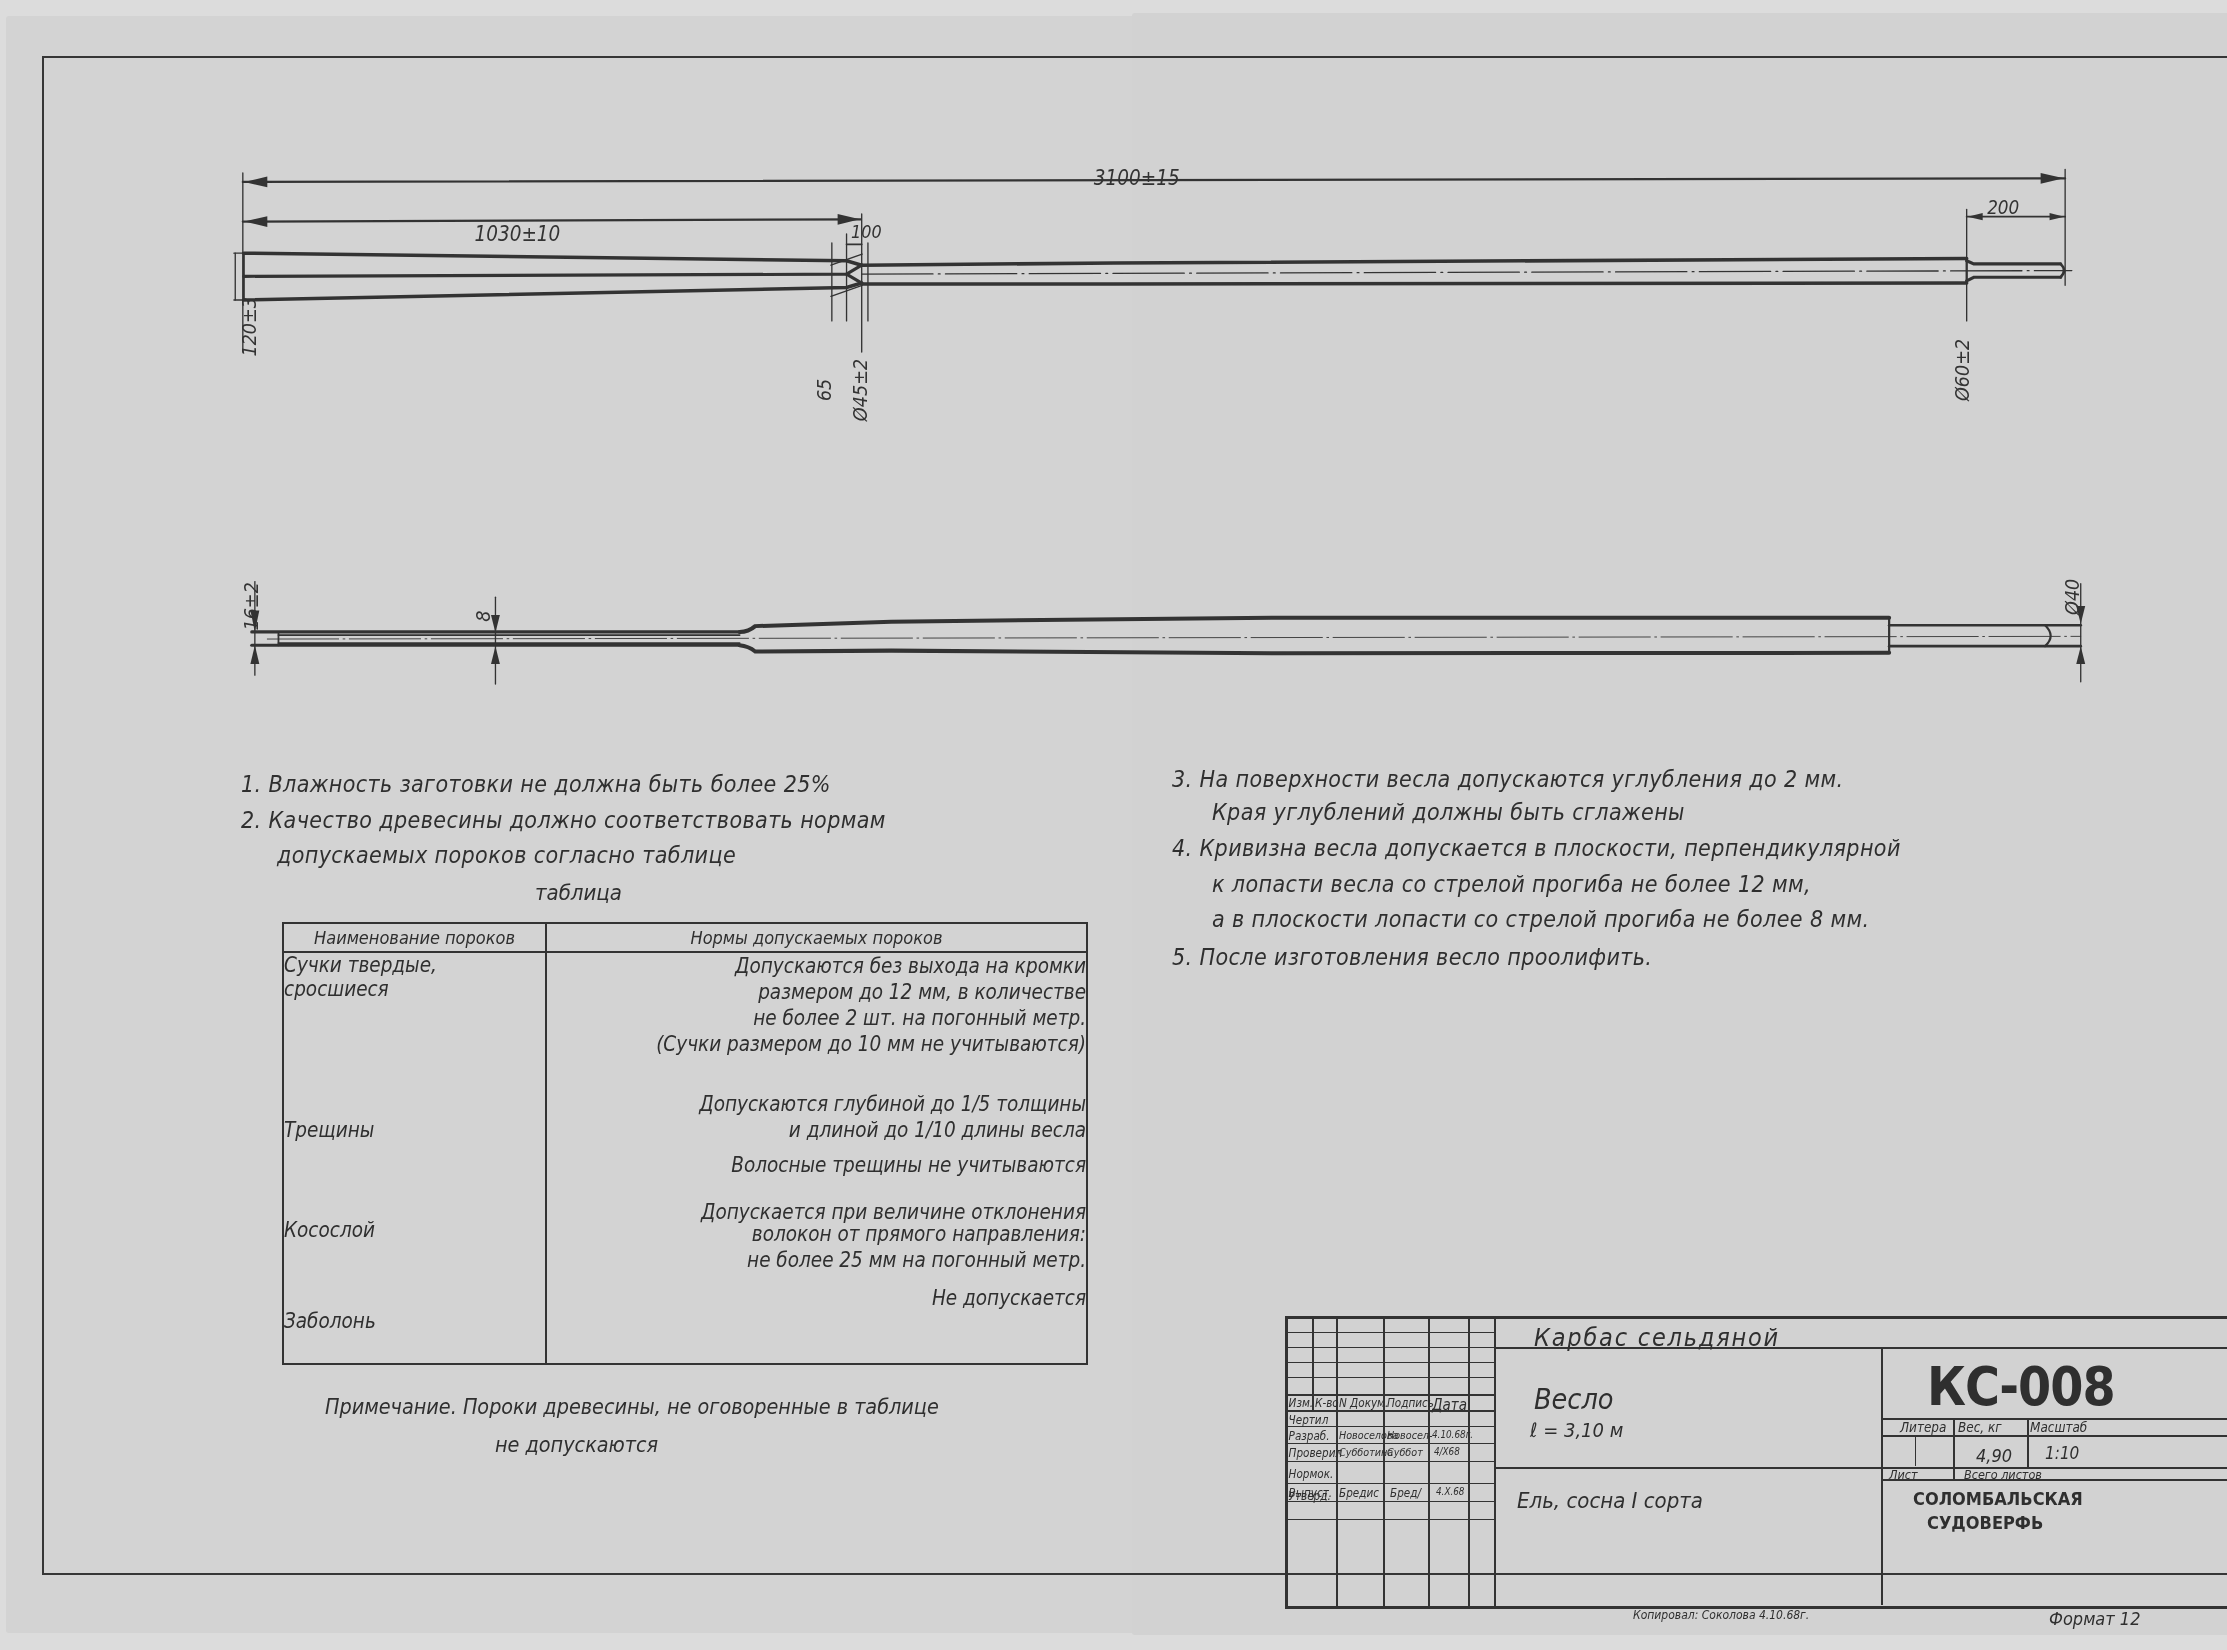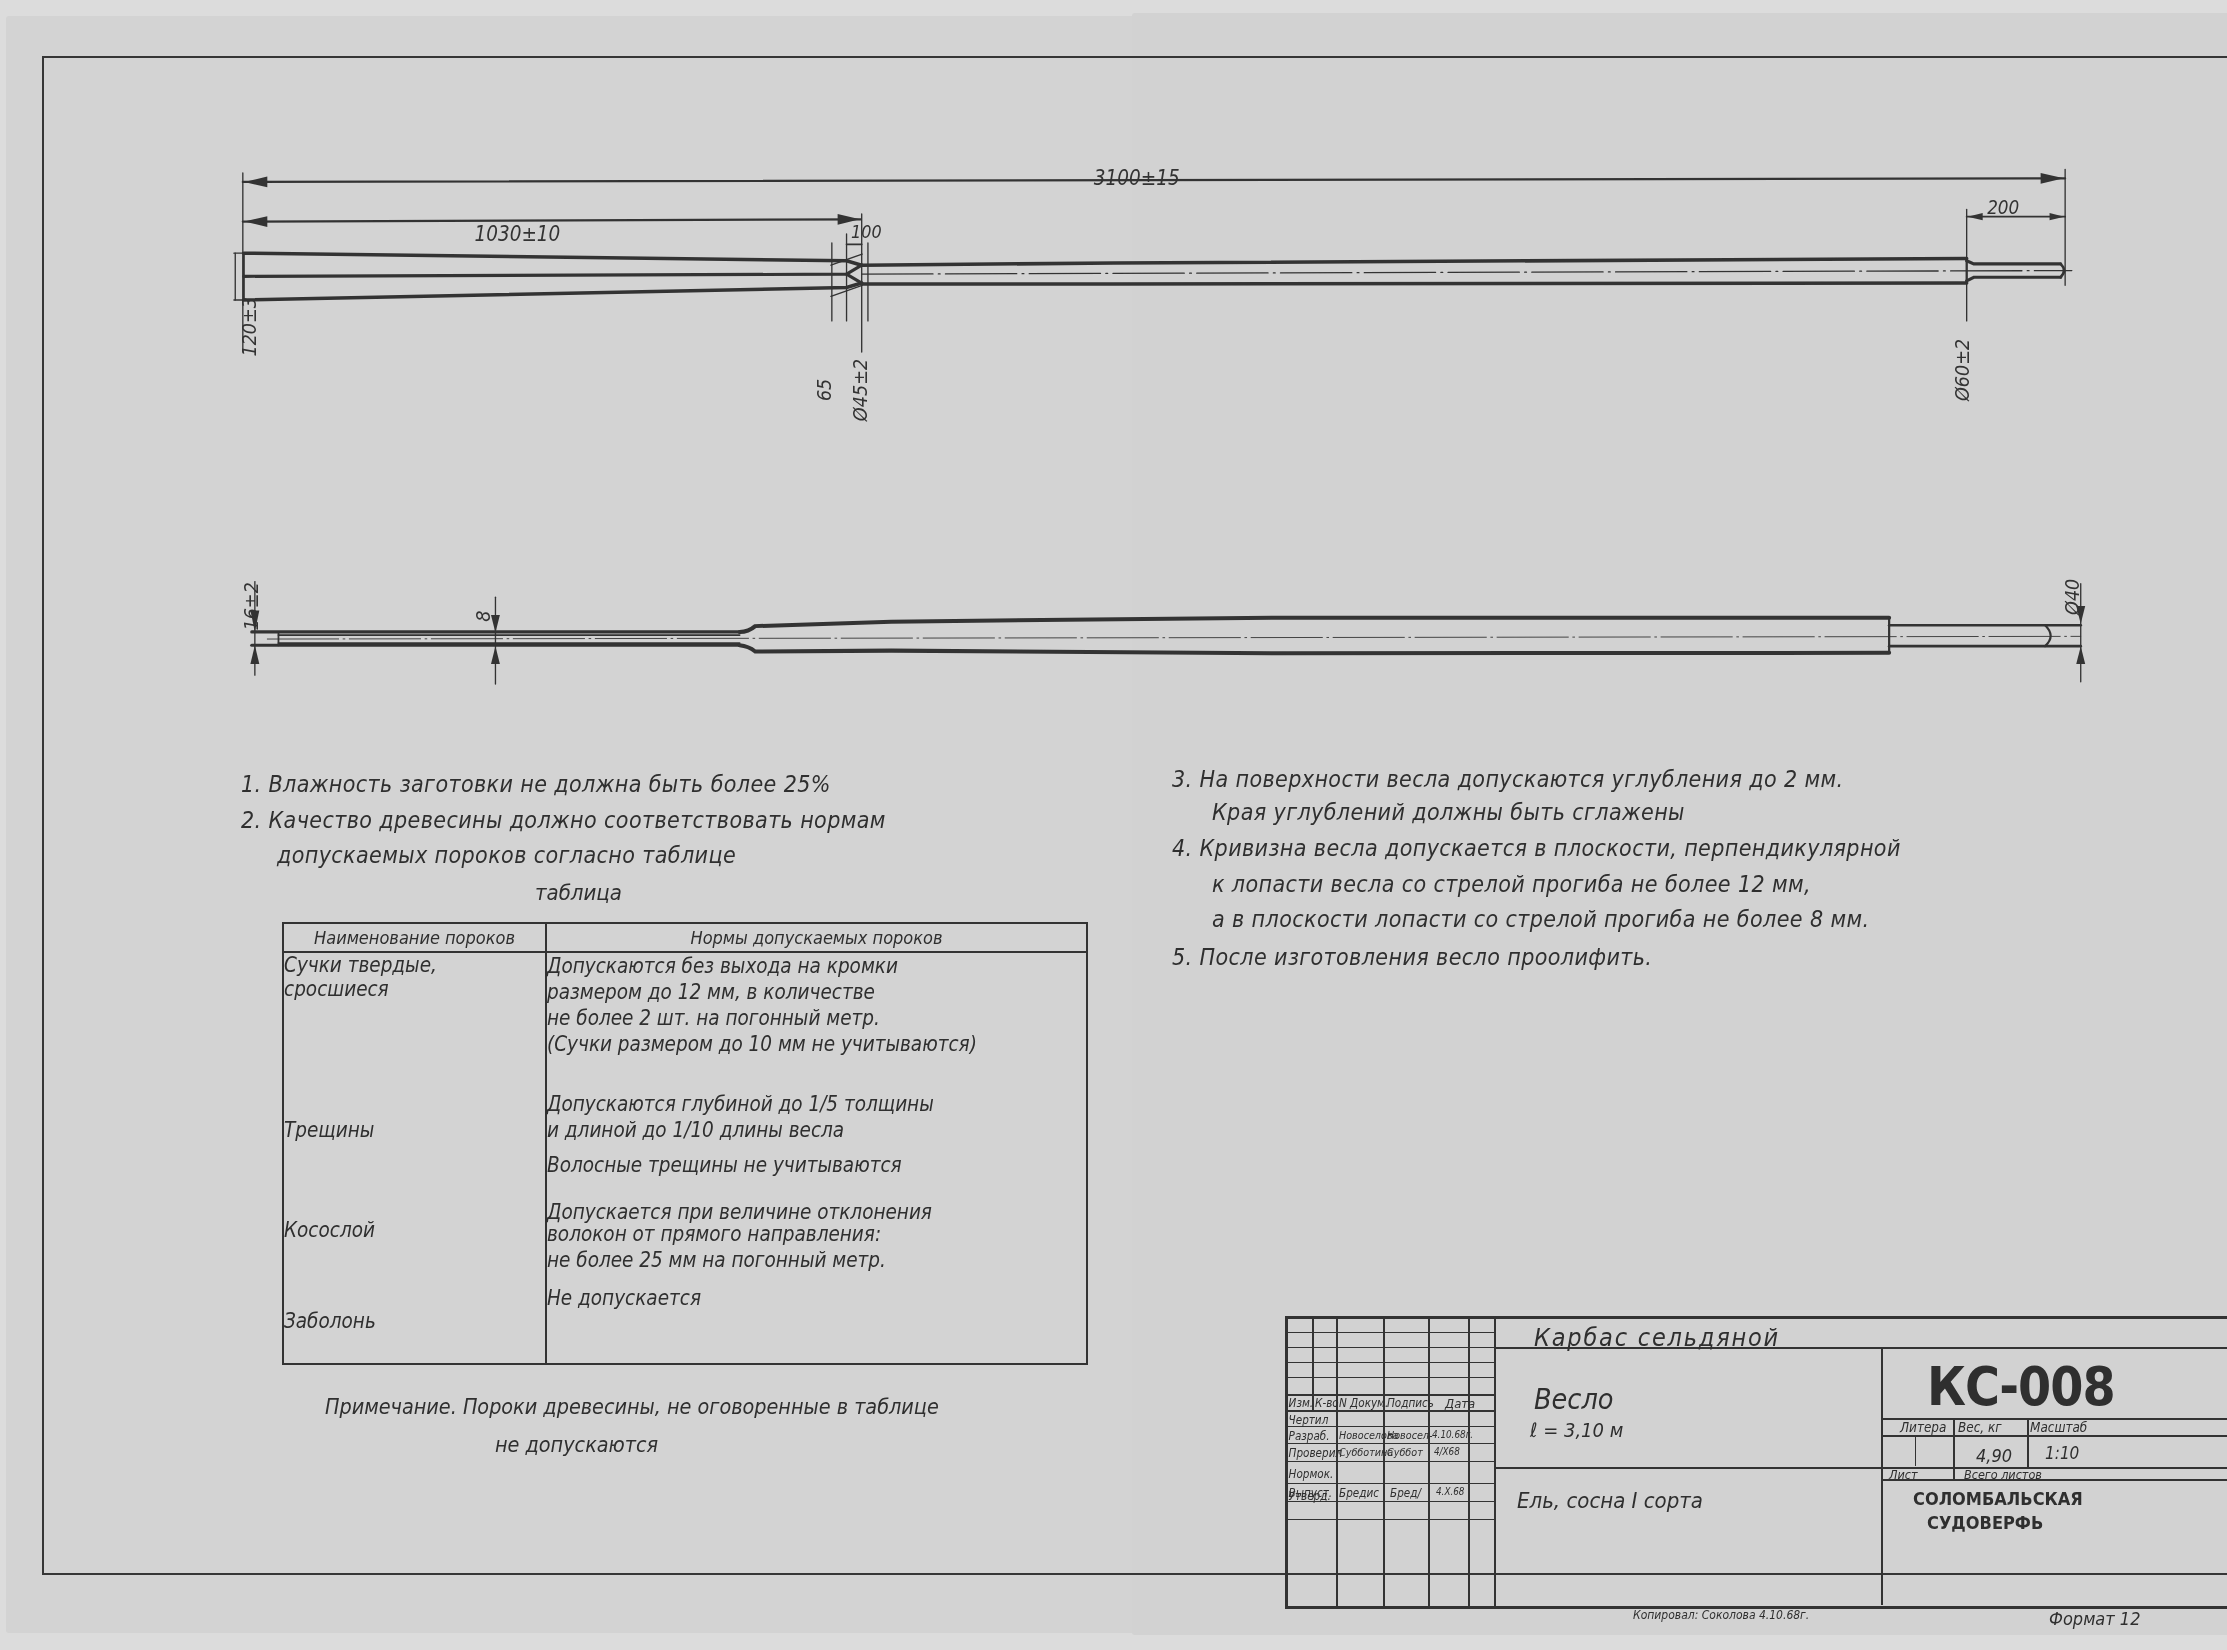--- a/index.html
+++ b/index.html
@@ -12,21 +12,21 @@
   .note{position:absolute;font-size:23px;line-height:1;white-space:nowrap;letter-spacing:0.4px;}
   .notes-left{position:absolute;left:241px;top:773px;}
   .notes-right{position:absolute;left:1172px;top:768px;}
   .tbl-caption{position:absolute;left:535px;top:880px;font-size:22px;}
   table.defects{position:absolute;left:282px;top:922px;width:806px;height:443px;border-collapse:collapse;border:2.7px solid #333;}
   table.defects th,table.defects td{border:2.2px solid #333;vertical-align:top;padding:0;}
   table.defects th{height:27px;font-weight:normal;font-size:18px;text-align:center;vertical-align:middle;}
   table.defects td{border-top:none;border-bottom:none;}
   .d-name{font-size:20.5px;padding:56px 0 0 18px;}
   .d-name div{position:relative;}
-  .d-norm{font-size:20.5px;padding:56px 0 0 9px;}
+  .d-norm{font-size:20.5px;padding:56px 0 0 9px;text-align:right;}
   .remark{position:absolute;left:325px;top:1394px;font-size:21.4px;white-space:nowrap;}
   .remark2{position:absolute;left:495px;top:1432px;font-size:21.4px;}
   .tb{position:absolute;left:1285px;top:1316px;width:944px;height:292px;}
   .tb .ln{position:absolute;background:#333;}
   .tb .t{position:absolute;white-space:nowrap;}
   .copy{position:absolute;left:1617px;top:1608px;font-size:12px;margin-left:16px;}
   .fmt{position:absolute;left:2049px;top:1608px;font-size:18px;}
   .dim{font-family:"DejaVu Sans Condensed","DejaVu Sans",sans-serif;font-style:oblique;fill:#333;}
 </style>
 </head>
@@ -234,21 +234,21 @@
   <div class="ln" style="left:596px;top:163px;width:348px;height:1.8px;"></div>
   <div class="ln" style="left:630px;top:119px;width:1.3px;height:31px;"></div>
   <div class="ln" style="left:668px;top:102px;width:1.8px;height:49px;"></div>
   <div class="ln" style="left:668px;top:151px;width:1.8px;height:12px;"></div>
   <div class="ln" style="left:742px;top:102px;width:1.8px;height:49px;"></div>
 
   <div class="t" style="left:3.6px;top:80px;font-size:11.6px;">Изм.</div>
   <div class="t" style="left:30px;top:80px;font-size:11.6px;">К-во</div>
   <div class="t" style="left:54px;top:80px;font-size:11.6px;">N Докум.</div>
   <div class="t" style="left:102px;top:80px;font-size:11.6px;">Подпись</div>
-  <div class="t" style="left:160px;top:80px;font-size:13px;">Дата</div>
+  <div class="t" style="left:147px;top:80px;font-size:15px;">Дата</div>
 
   <div class="t" style="left:3.6px;top:97px;font-size:11.6px;">Чертил</div>
   <div class="t" style="left:3.6px;top:113px;font-size:11.6px;">Разраб.</div>
   <div class="t" style="left:54px;top:113px;font-size:10.7px;">Новоселова</div>
   <div class="t" style="left:102px;top:113px;font-size:10.7px;">Новосел-</div>
   <div class="t" style="left:147px;top:113px;font-size:9.8px;">4.10.68г.</div>
   <div class="t" style="left:3.6px;top:130px;font-size:11.6px;">Проверил</div>
   <div class="t" style="left:54px;top:130px;font-size:10.7px;">Субботина</div>
   <div class="t" style="left:102px;top:130px;font-size:10.7px;">Суббот</div>
   <div class="t" style="left:149px;top:130px;font-size:9.8px;">4/X68</div>

